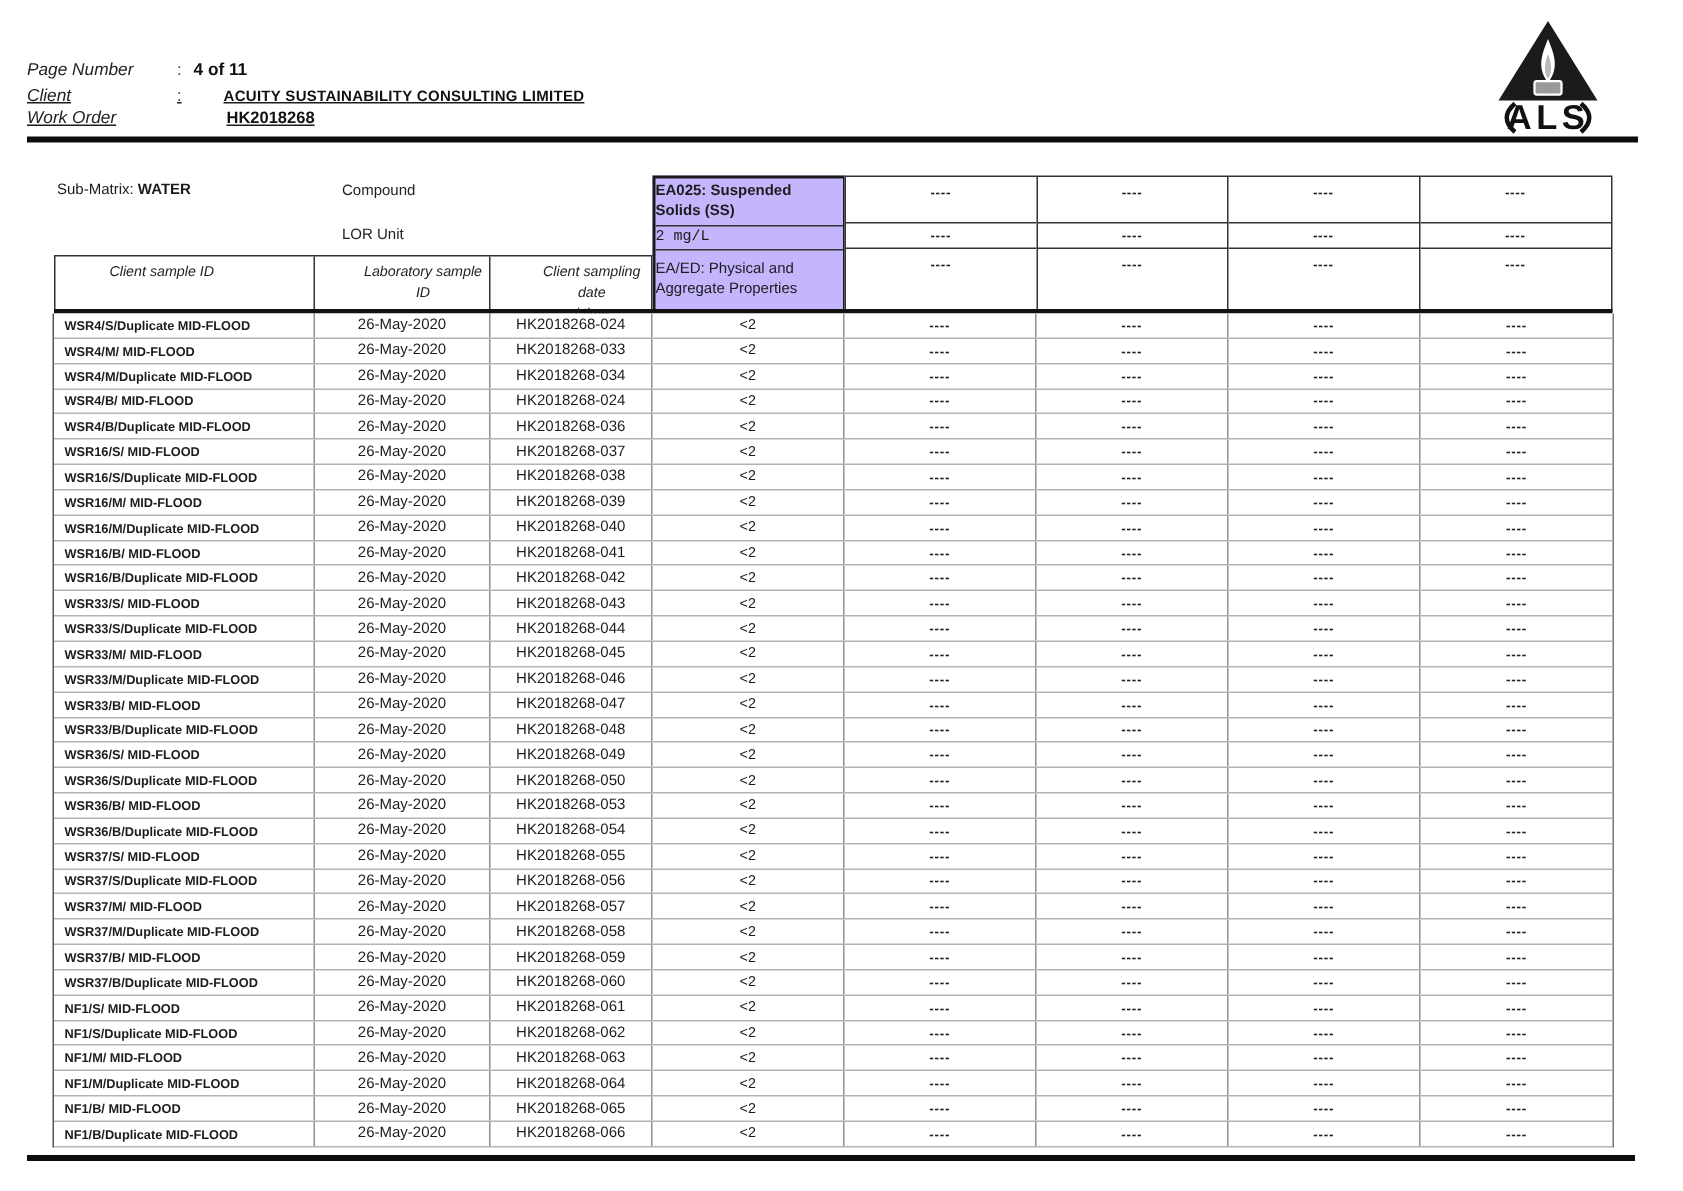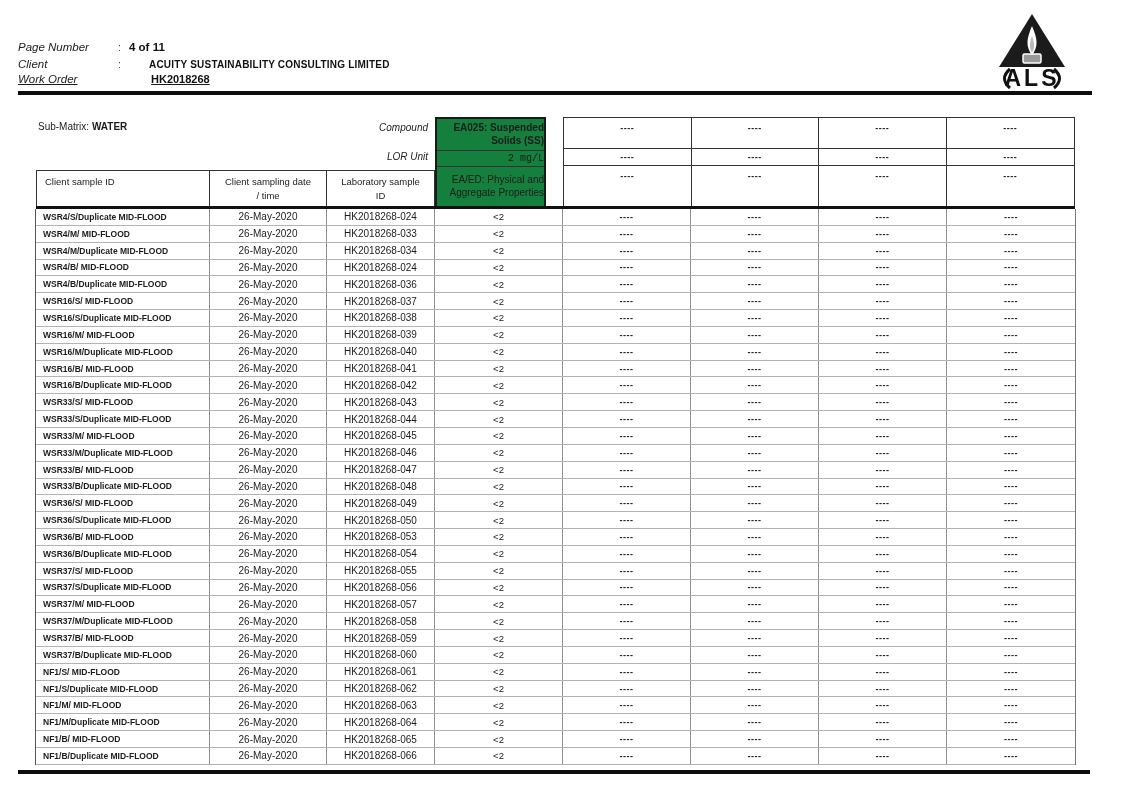--- a/index.html
+++ b/index.html
@@ -6,38 +6,38 @@
   .page{
     position:relative;width:1122px;height:794px;background:#ffffff;overflow:hidden;
     font-family:"Liberation Sans",sans-serif;color:#1c1c1c;
   }
   
   .hdr-row{position:absolute;left:18px;display:flex;align-items:baseline;}
   .hdr-label{width:100px;font-style:italic;font-size:11.5px;color:#222;}
   .hdr-colon{width:11px;font-size:11px;color:#444;}
   .hdr-value{font-weight:bold;color:#111;}
   .hdr-row.r0{top:41px;} .hdr-row.r0 .hdr-value{font-size:11.5px;}
-  .hdr-row.r1{top:58px;} .hdr-row.r1 .hdr-value{font-size:10px;letter-spacing:.2px;margin-left:20px;}
+  .hdr-row.r1{top:58px;text-decoration:underline;} .hdr-row.r1 .hdr-value{font-size:10px;letter-spacing:.2px;margin-left:20px;}
   .hdr-row.r2{top:73px;text-decoration:underline;} .hdr-row.r2 .hdr-value{font-size:11px;padding-left:22px;}
   .rule{position:absolute;background:#0d0d0d;}
   .rule.top{left:18px;top:91px;width:1074px;height:4px;}
   .rule.bottom{left:18px;top:770px;width:1072px;height:4px;}
   
   .logo{position:absolute;left:990px;top:12px;width:84px;height:78px;}
   
   .submatrix{position:absolute;left:38px;top:121px;font-size:10px;}
   .submatrix b{font-weight:bold;}
-  .axis-label{position:absolute;width:200px;text-align:right;font-style:italic;font-size:10px;color:#222;}
+  .axis-label{position:absolute;width:200px;font-size:10px;color:#222;}
   .axis-label.compound{left:228px;top:122px;}
   .axis-label.lor{left:228px;top:151px;}
   
   .compound-box{
-    position:absolute;left:435px;top:117px;width:111px;height:91px;
-    border:2px solid #1a1a1a;box-sizing:border-box;background:#15803d;
-    display:flex;flex-direction:column;text-align:right;
+    position:absolute;left:435px;top:117px;width:129px;height:91px;
+    border:2px solid #1a1a1a;box-sizing:border-box;background:#c4b5fd;
+    display:flex;flex-direction:column;text-align:left;
   }
   .cb-row1{height:29px;border-bottom:1px solid #333;font-weight:bold;font-size:10px;line-height:13px;padding-top:2px;}
   .cb-row2{height:15px;border-bottom:1px solid #333;font-size:10px;line-height:15px;font-family:Liberation Mono, monospace;}
   .cb-row3{flex:1;font-size:10px;line-height:13px;padding-top:6px;}
   
   .dash-head{
     position:absolute;left:563px;top:117px;width:512px;height:91px;
     border:1px solid #333;box-sizing:border-box;background:#fff;
     display:grid;grid-template-columns:repeat(4,1fr);
   }
@@ -47,21 +47,21 @@
   .dh2{height:16px;border-bottom:1px solid #333;display:flex;align-items:center;justify-content:center;}
   .dh3{flex:1;}
   .dash-txt{display:block;text-align:center;font-weight:bold;font-size:9px;letter-spacing:.5px;}
   .dh1 .dash-txt{margin-top:5px;} .dh3 .dash-txt{margin-top:5px;}
   
   .left-head{
     position:absolute;left:36px;top:170px;width:399px;height:38px;
     border:1px solid #333;border-bottom:none;box-sizing:border-box;background:#fff;
     display:grid;grid-template-columns:173px 117px 107px;
   }
-  .lh-cell{font-size:9.5px;line-height:14px;padding-top:4px;border-right:1px solid #333;text-align:center;color:#222;}
+  .lh-cell{font-style:italic;font-size:9.5px;line-height:14px;padding-top:4px;border-right:1px solid #333;text-align:center;color:#222;margin-left:28px;}
   .lh-cell:last-child{border-right:none;}
   .lh-cell.first{text-align:left;padding-left:8px;}
   .thick-sep{position:absolute;left:36px;top:206px;width:1039px;height:3px;background:#111;}
   
   .data-rows{
     position:absolute;left:35px;top:209px;width:1039px;
     border-left:1px solid #555;border-right:1px solid #777;background:#fff;
   }
   .drow{display:grid;grid-template-columns:174px 117px 108px 128px 128px 128px 128px 128px;
     height:16.85px;border-bottom:1px solid #b3b3b3;box-sizing:border-box;}
@@ -170,27 +170,27 @@
           <span class="dash-txt">----</span>
         </div>
     </div>
   </div>
 
   <div class="left-head">
     <div class="lh-cell first">
       <div>Client sample ID</div>
     </div>
     <div class="lh-cell">
+      <div>Laboratory sample</div>
+      <div>ID</div>
+    </div>
+    <div class="lh-cell">
       <div>Client sampling date</div>
       <div>/ time</div>
     </div>
-    <div class="lh-cell">
-      <div>Laboratory sample</div>
-      <div>ID</div>
-    </div>
   </div>
 
   <div class="thick-sep"></div>
 
   <div class="data-rows">
       <div class="drow">
         <div class="dcell c1">WSR4/S/Duplicate MID-FLOOD</div>
         <div class="dcell c2">26-May-2020</div>
         <div class="dcell c3">HK2018268-024</div>
         <div class="dcell c4">&lt;2</div>

